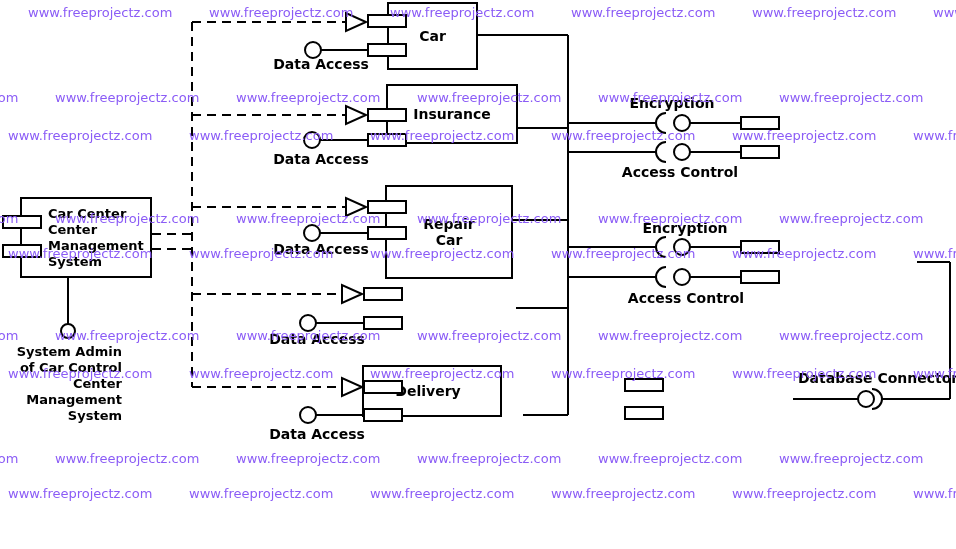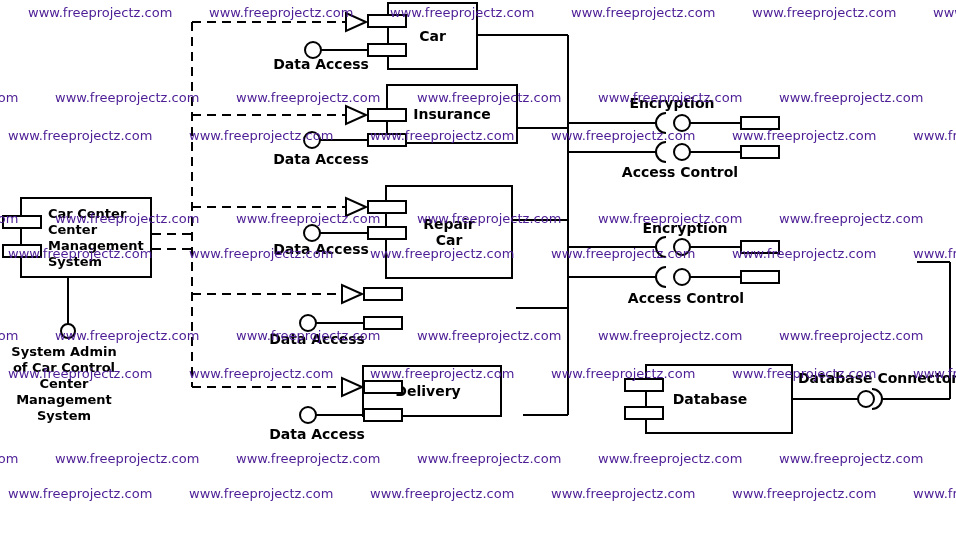--- a/index.html
+++ b/index.html
@@ -20,33 +20,33 @@
   .lbl{
     position:absolute;font-weight:bold;font-size:14px;text-align:center;
     white-space:nowrap;z-index:4;line-height:14px;
   }
   .mc-text{
     position:absolute;left:48px;top:206px;font-weight:bold;font-size:13px;
     line-height:16px;z-index:4;white-space:nowrap;
   }
   .mc-text span{display:block;}
   .actor-text{
-    position:absolute;left:6px;top:344px;width:116px;text-align:center;
+    position:absolute;left:6px;top:344px;width:116px;text-align:right;
     font-weight:bold;font-size:13px;line-height:16px;z-index:4;
   }
   .actor-text span{display:block;}
   .title-box{
     position:absolute;left:106px;top:507px;width:682px;height:36px;
     border:2px solid #000;background:#fff;box-sizing:border-box;
     display:flex;align-items:center;justify-content:center;
     font-weight:bold;font-size:17px;z-index:2;
   }
   .wm-layer{position:absolute;left:0;top:0;width:956px;height:549px;z-index:10;pointer-events:none;}
   .wm-layer span{
-    position:absolute;font-size:13px;color:#4c1d95;white-space:nowrap;
+    position:absolute;font-size:13px;color:#8b5cf6;white-space:nowrap;
     mix-blend-mode:darken;font-weight:normal;
   }
   .ln{stroke:#000;stroke-width:2;fill:none;}
   .dash{stroke:#000;stroke-width:2;fill:none;stroke-dasharray:9 6;}
   .shape{stroke:#000;stroke-width:2;fill:#fff;}
 </style>
 </head>
 <body>
 
 <div class="stage">
@@ -126,23 +126,20 @@
   </div>
   <div class="box" style="left:386px;top:84px;width:132px;height:60px;">
     <span>Insurance</span>
   </div>
   <div class="box" style="left:385px;top:185px;width:128px;height:94px;">
     <span>Repair</span>
     <span>Car</span>
   </div>
   <div class="box" style="left:362px;top:365px;width:140px;height:52px;padding-right:8px;">
     <span>Delivery</span>
-  </div>
-  <div class="box" style="left:645px;top:364px;width:148px;height:70px;padding-right:18px;">
-    <span>Database</span>
   </div>
 
   <div class="port" style="left:2px;top:215px;"></div>
   <div class="port" style="left:2px;top:244px;"></div>
   <div class="port" style="left:367px;top:14px;"></div>
   <div class="port" style="left:367px;top:43px;"></div>
   <div class="port" style="left:367px;top:108px;"></div>
   <div class="port" style="left:367px;top:133px;"></div>
   <div class="port" style="left:367px;top:200px;"></div>
   <div class="port" style="left:367px;top:226px;"></div>

